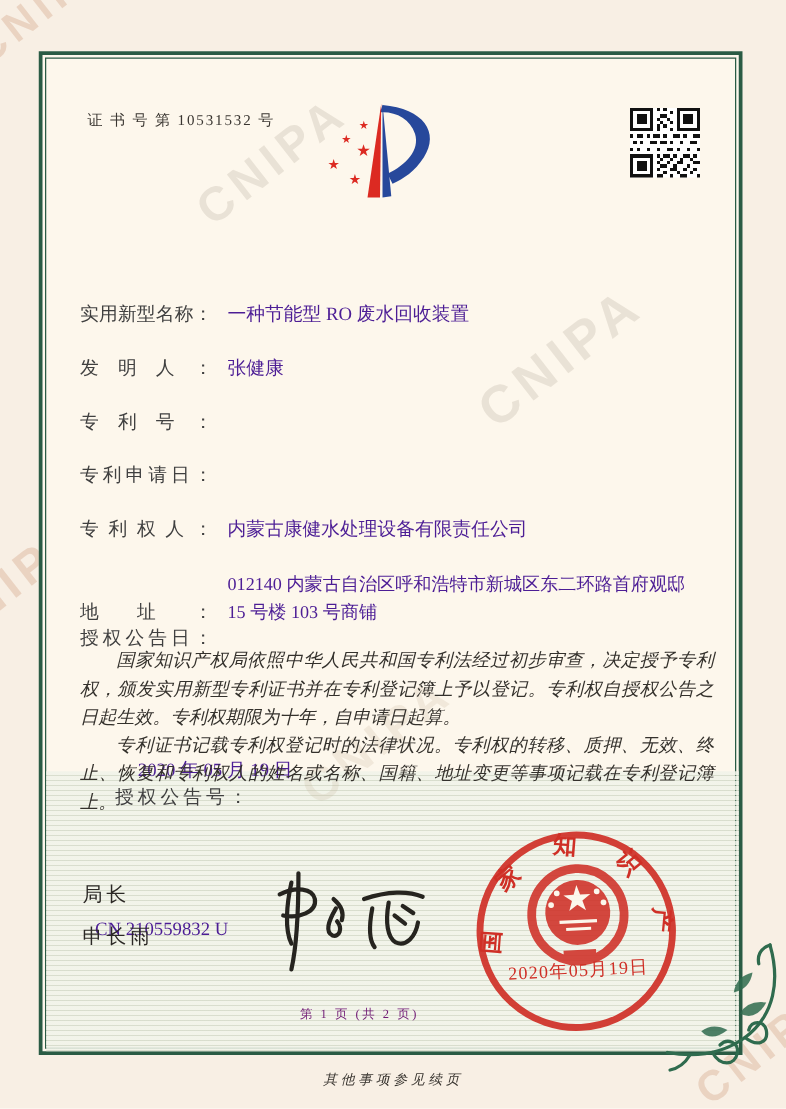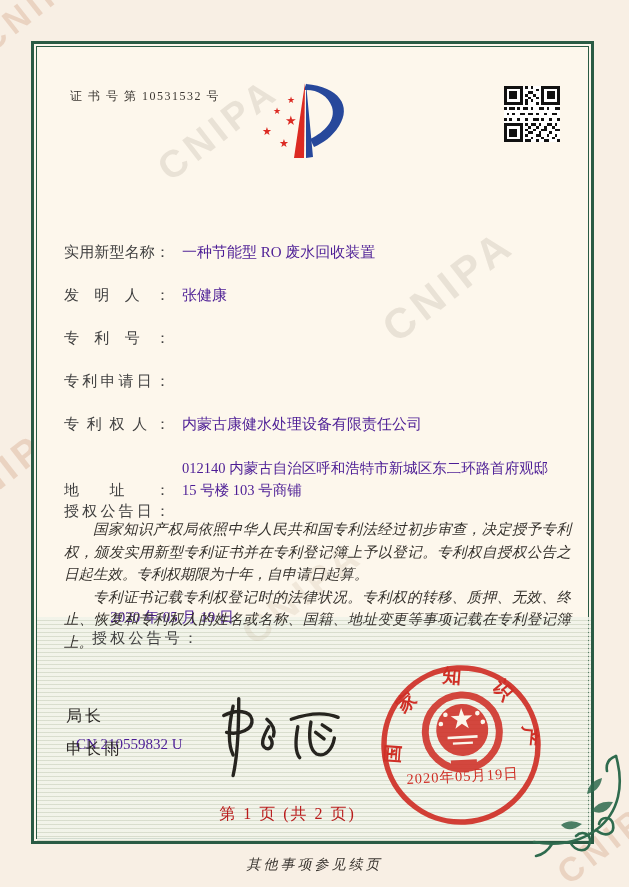--- a/index.html
+++ b/index.html
@@ -54,25 +54,25 @@
     text-align:justify; color:#34312c;
   }
   #paragraphs p{margin:0; text-indent:2em;}
   #signatory{position:absolute; left:66px; top:706px; font-size:16px; letter-spacing:3px; color:#2b2825;}
   #signatory div{margin-bottom:12px;}
   #signature{position:absolute; left:205px; top:688px;}
   #seal{position:absolute; left:376px; top:660px; transform:rotate(-3deg);}
   #corner-ornament{position:absolute; left:530px; top:750px;}
   #page-info{
     position:absolute; left:31px; top:804px; width:513px; text-align:center;
-    font-size:16px; letter-spacing:2px; color:#b91c1c;
+    font-size:10px; letter-spacing:2px; color:#701a75;
   }
   #continuation{
     position:absolute; left:0; top:856px; width:629px; text-align:center;
-    font-size:14px; font-style:italic; letter-spacing:3px; color:#3a3631;
+    font-size:11px; font-style:italic; letter-spacing:3px; color:#3a3631;
   }
 </style>
 </head>
 <body>
 
 <div id="page">
 
   <div class="wm wm-outer" style="left:-30px; top:-14px; font-size:34px;">CNIPA</div>
   <div class="wm wm-outer" style="left:-62px; top:446px; font-size:38px;">CNIPA</div>
   <div class="wm wm-outer" style="left:548px; top:818px; font-size:34px;">CNIPA</div>

